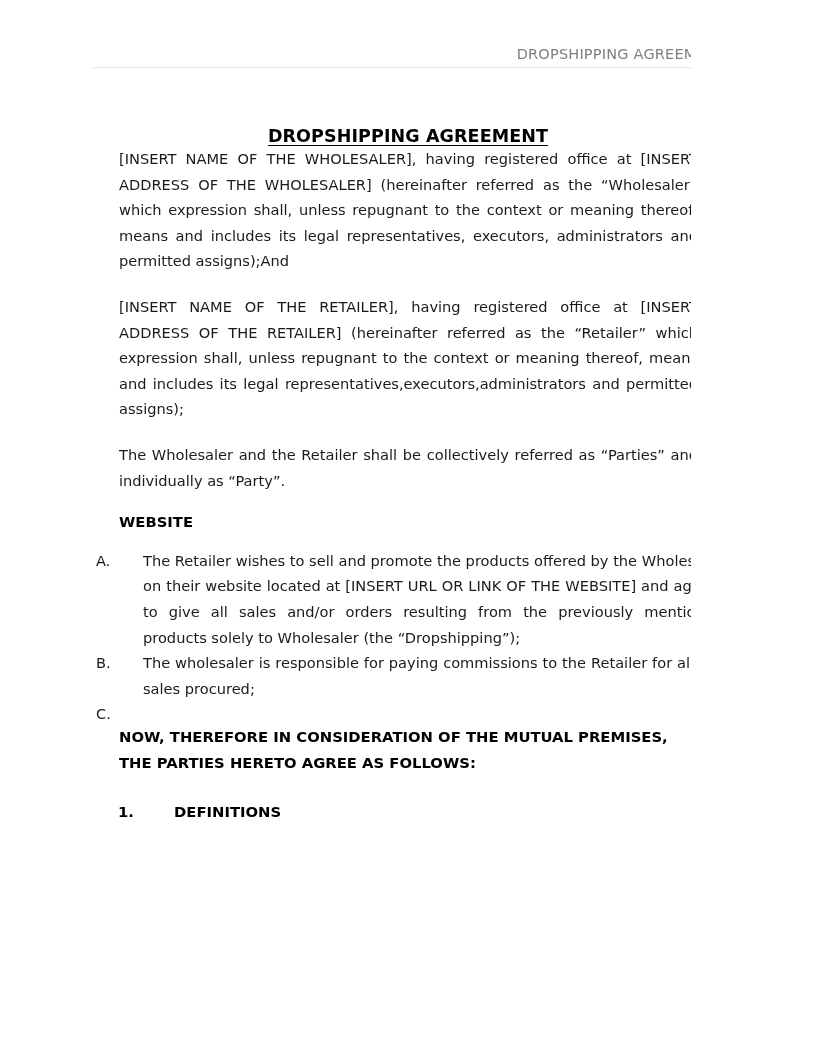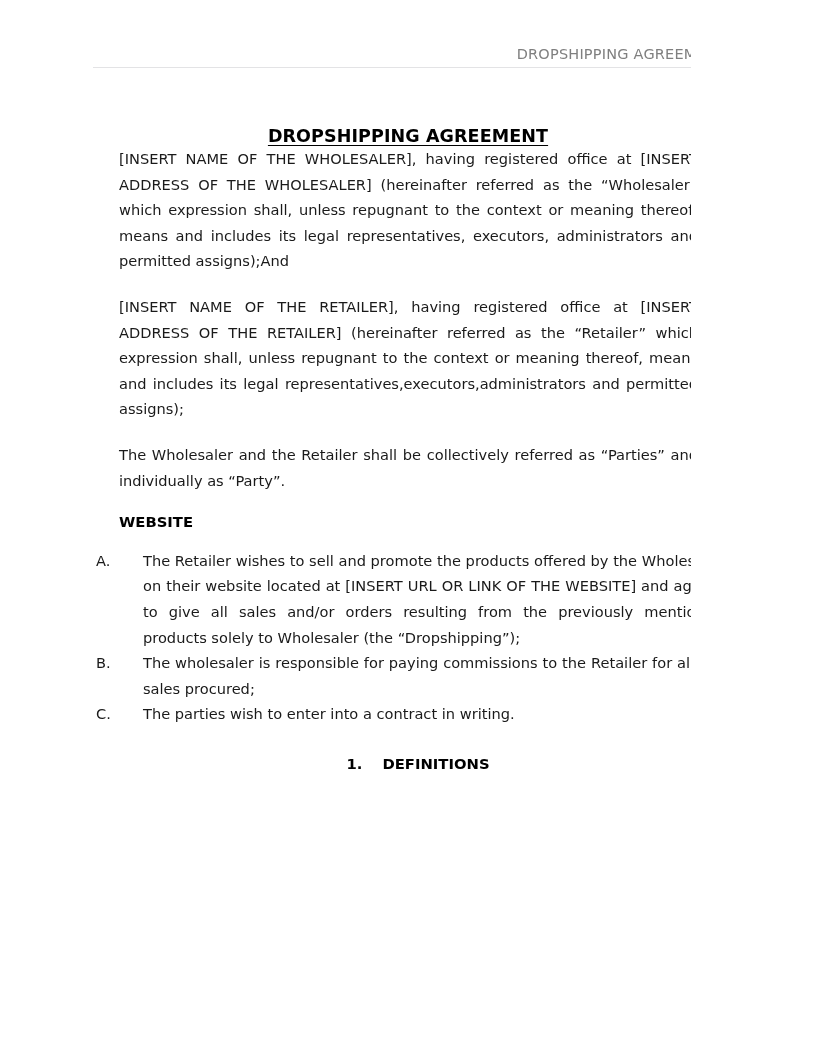--- a/index.html
+++ b/index.html
@@ -126,21 +126,20 @@
   .section-heading {
     position: relative;
     margin: 0;
     margin-left: 118px;
     width: 580px;
     margin-top: 24px;
     font-size: 14.8px;
     line-height: 25.6px;
     font-weight: bold;
     color: #000;
-    text-align: center;
   }
   .section-number {
     display: inline-block;
     width: 56px;
   }
 
   
   .page-footer {
     position: absolute;
     left: 93px;
@@ -184,24 +183,24 @@
       <li class="letter-item">
         <span class="letter-marker">A.</span>
         <span>The Retailer wishes to sell and promote the products offered by the Wholesaler on their website located at [INSERT URL OR LINK OF THE WEBSITE] and agrees to give all sales and/or orders resulting from the previously mentioned products solely to Wholesaler (the “Dropshipping”);</span>
       </li>
       <li class="letter-item">
         <span class="letter-marker">B.</span>
         <span>The wholesaler is responsible for paying commissions to the Retailer for all the sales procured;</span>
       </li>
       <li class="letter-item">
         <span class="letter-marker">C.</span>
-        <span>The parties wish to enter into a contract in writing.</span>
       </li>
     </ul>
 
+    <div class="now-therefore">NOW, THEREFORE IN CONSIDERATION OF THE MUTUAL PREMISES, THE PARTIES HERETO AGREE AS FOLLOWS:</div>
 
     <div class="section-heading">
       <span class="section-number">1.</span><span>DEFINITIONS</span>
     </div>
 
   </div>
 
   <div class="page-footer">
     <span class="footer-bar">|</span><span class="footer-number">1</span>
   </div>

